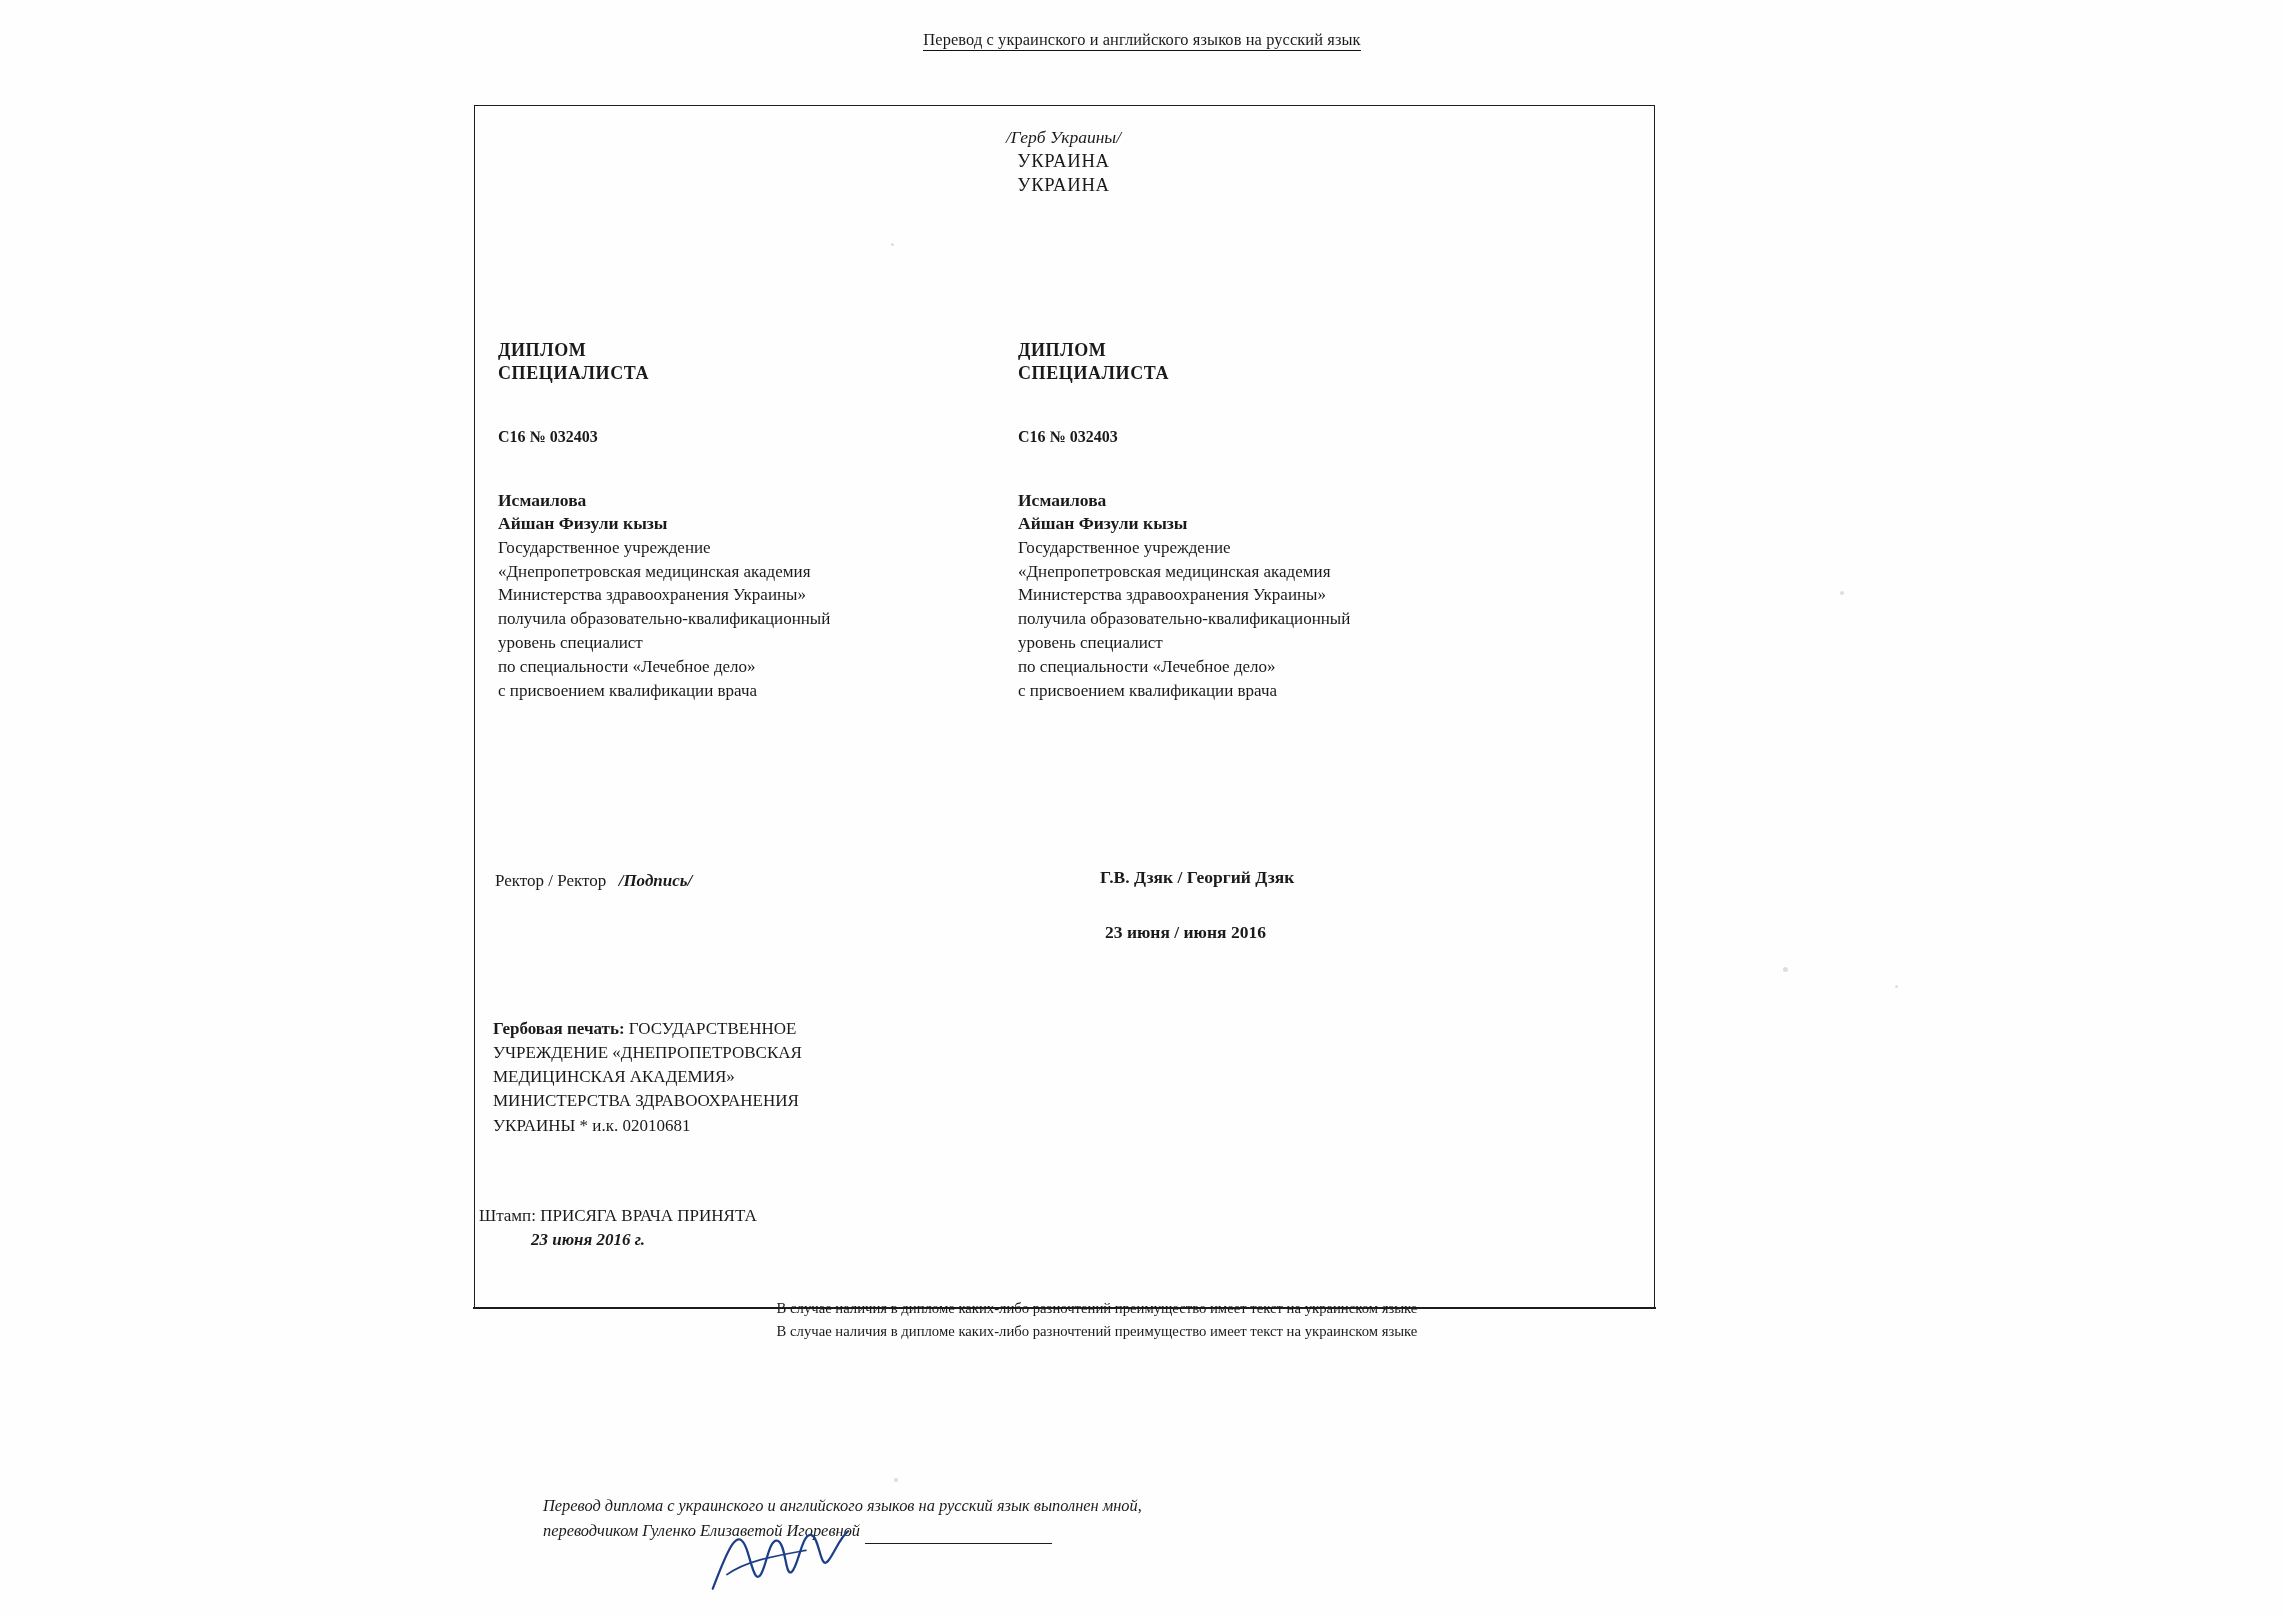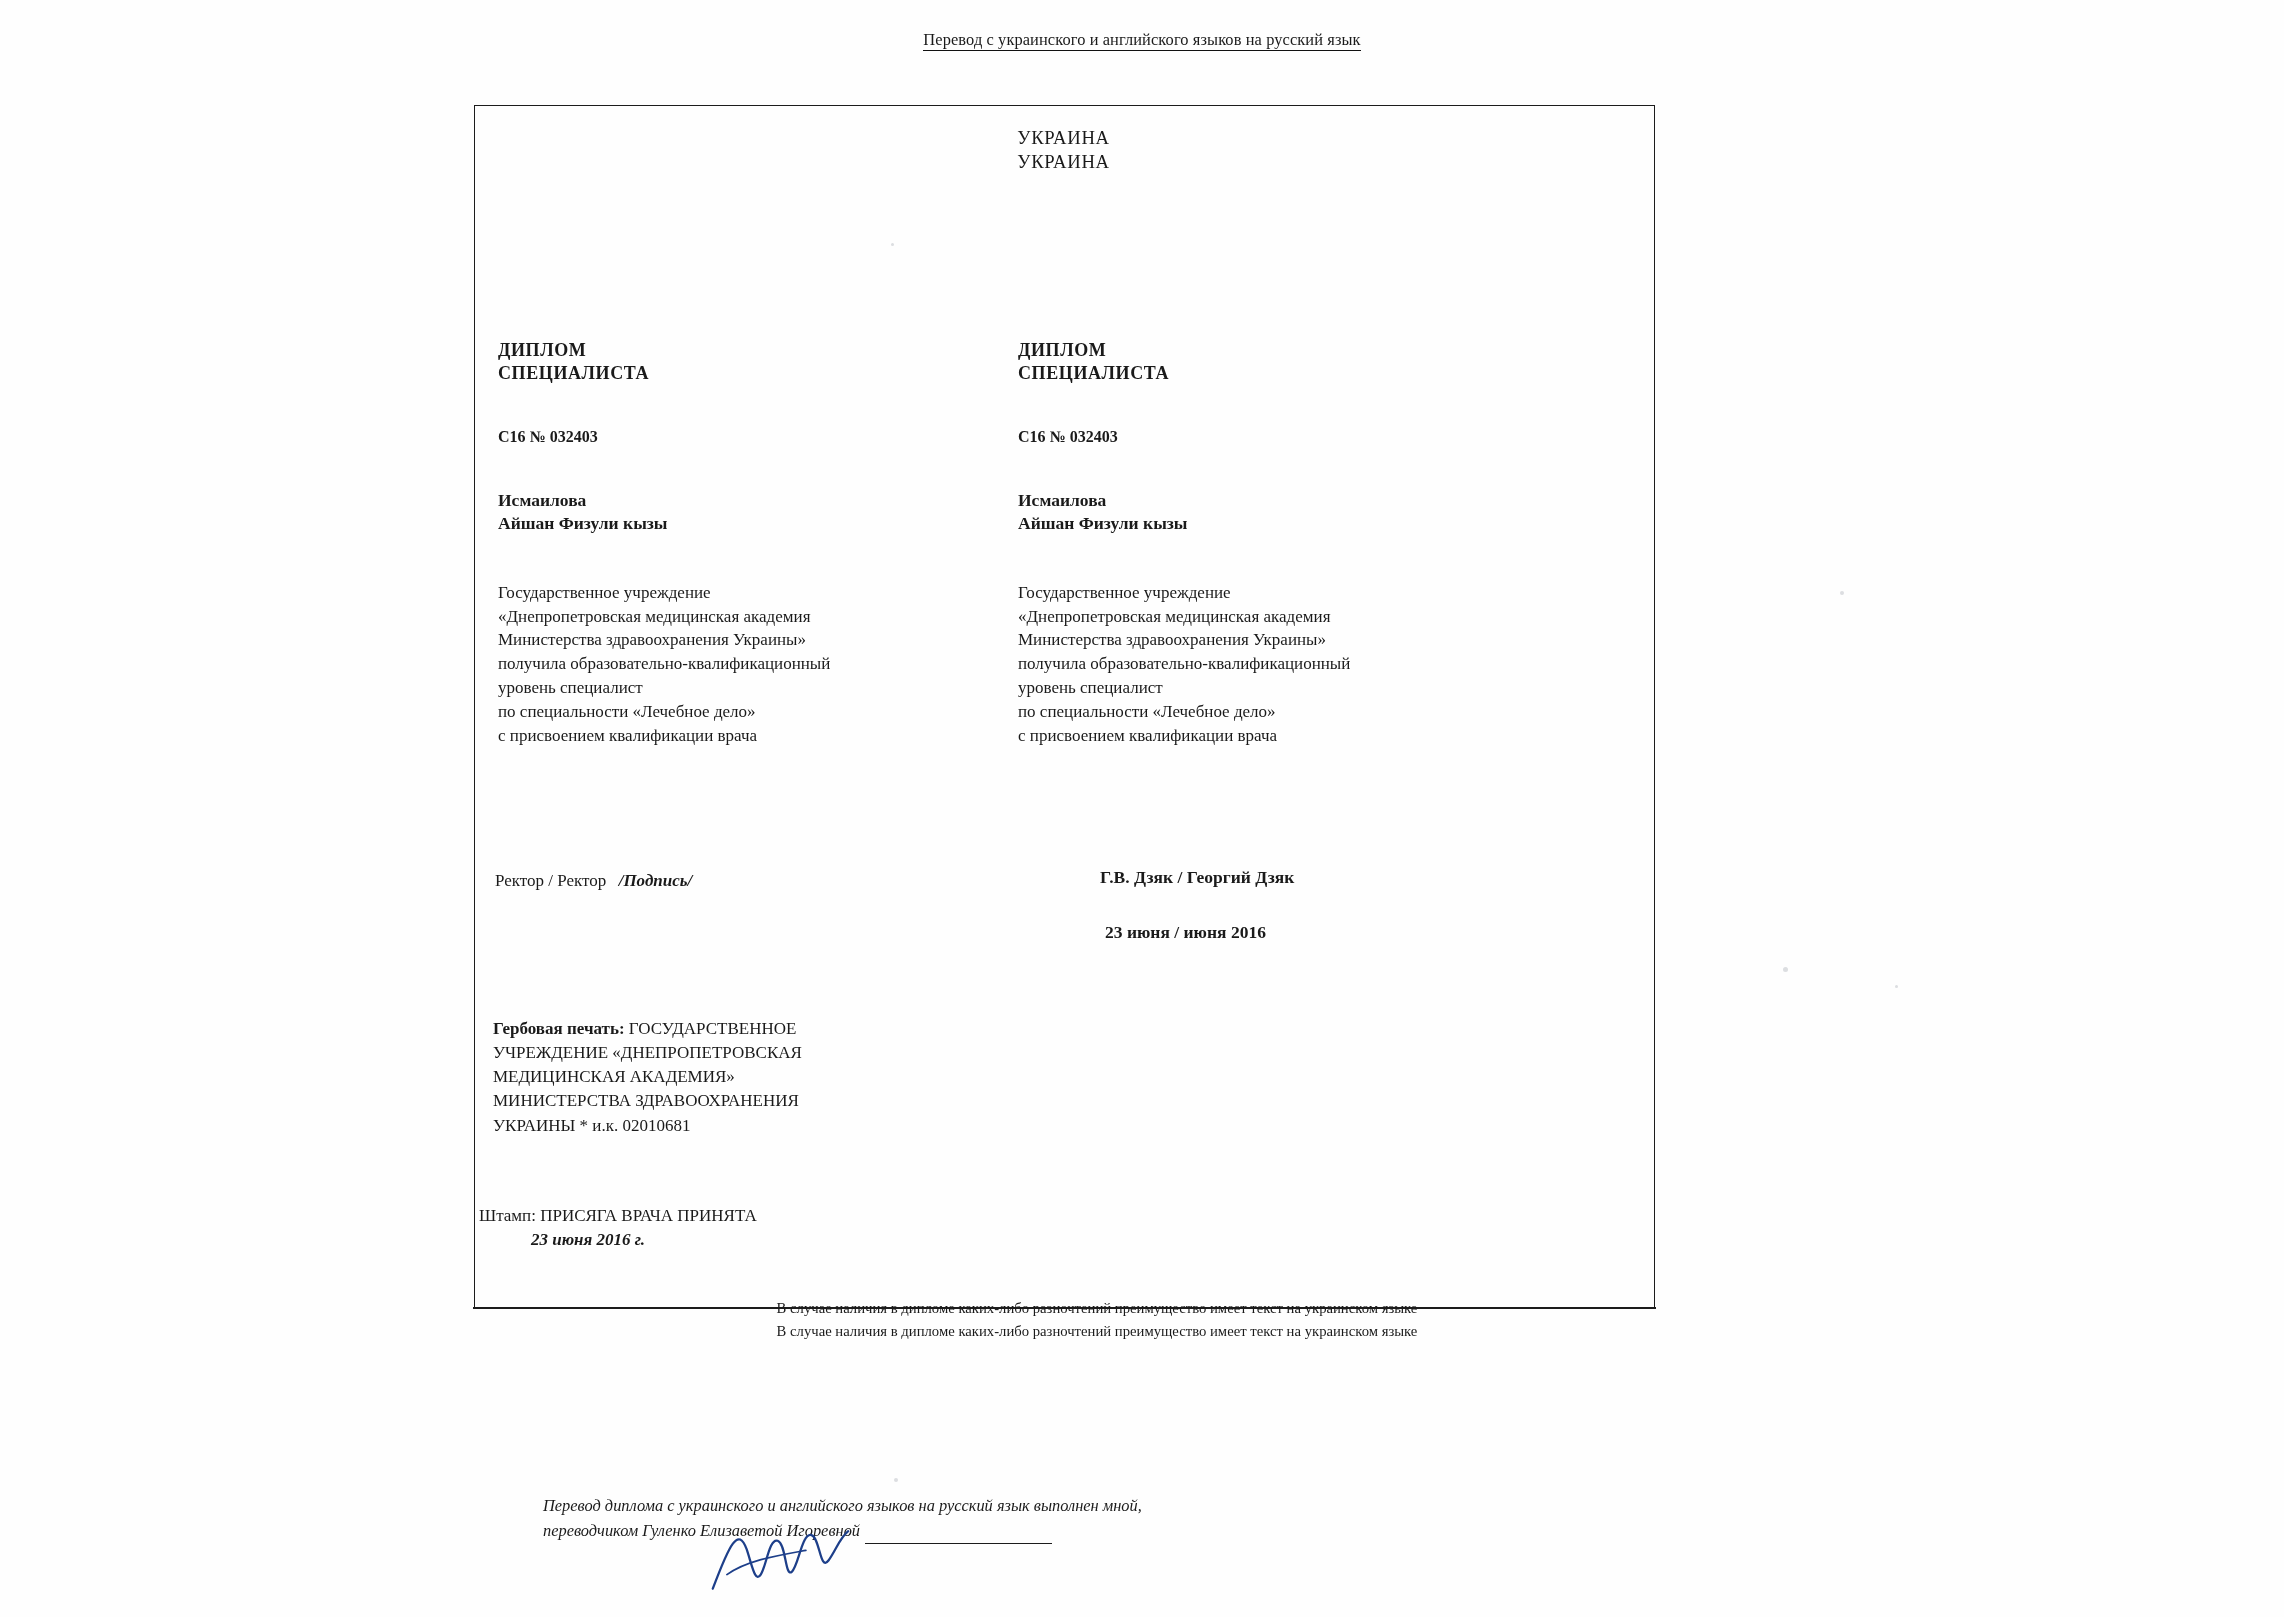--- a/index.html
+++ b/index.html
@@ -107,21 +107,20 @@
     font-size: 16px;
     margin-top: 42px;
   }
   .dip-name {
     font-weight: bold;
     font-size: 17.5px;
     margin-top: 41px;
     line-height: 1.34;
   }
   .dip-body {
-    margin-top: 45px;
     font-size: 17px;
     line-height: 1.40;
   }
 
   .rector-left {
     position: absolute;
     left: 495px;
     top: 871px;
     font-size: 17px;
     white-space: nowrap;
@@ -224,20 +223,21 @@
   <div class="speck" style="left:894px;top:1478px;width:4px;height:4px;"></div>
   <div class="speck" style="left:891px;top:243px;width:3.4px;height:3.4px;"></div>
 
   <div class="header-note">
     <span>Перевод с украинского и английского языков на русский язык</span>
   </div>
 
   <div class="doc-frame"></div>
 
   <div class="emblem-block">
+    <div class="emblem-italic">/Герб Украины/</div>
     <div class="country">УКРАИНА</div>
     <div class="country">УКРАИНА</div>
   </div>
 
   <div class="col col-left">
     <div class="dip-title">
       <div>ДИПЛОМ</div>
       <div>СПЕЦИАЛИСТА</div>
     </div>
     <div class="dip-number">С16 № 032403</div>

